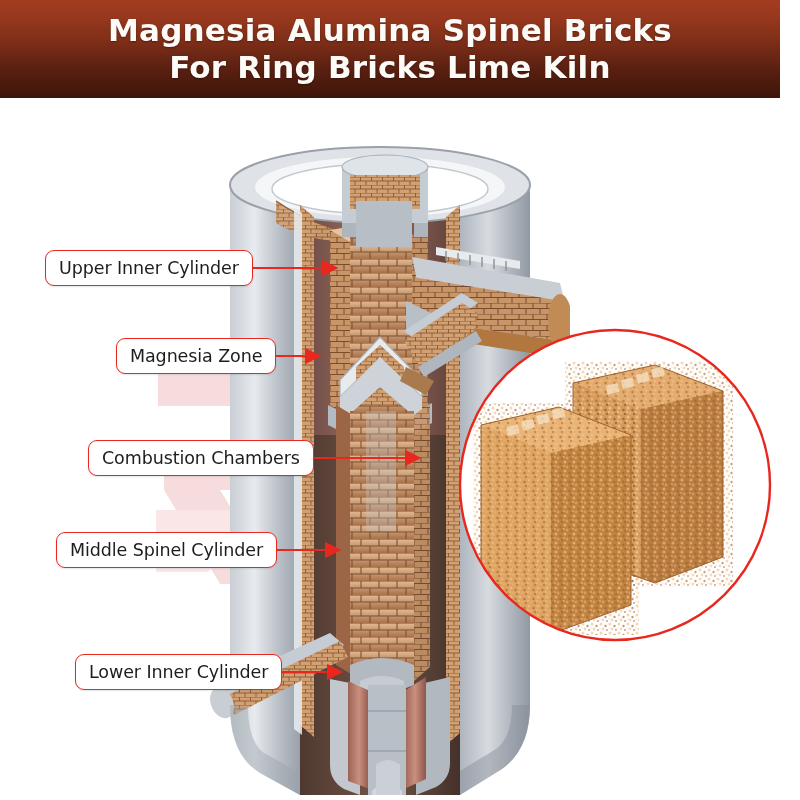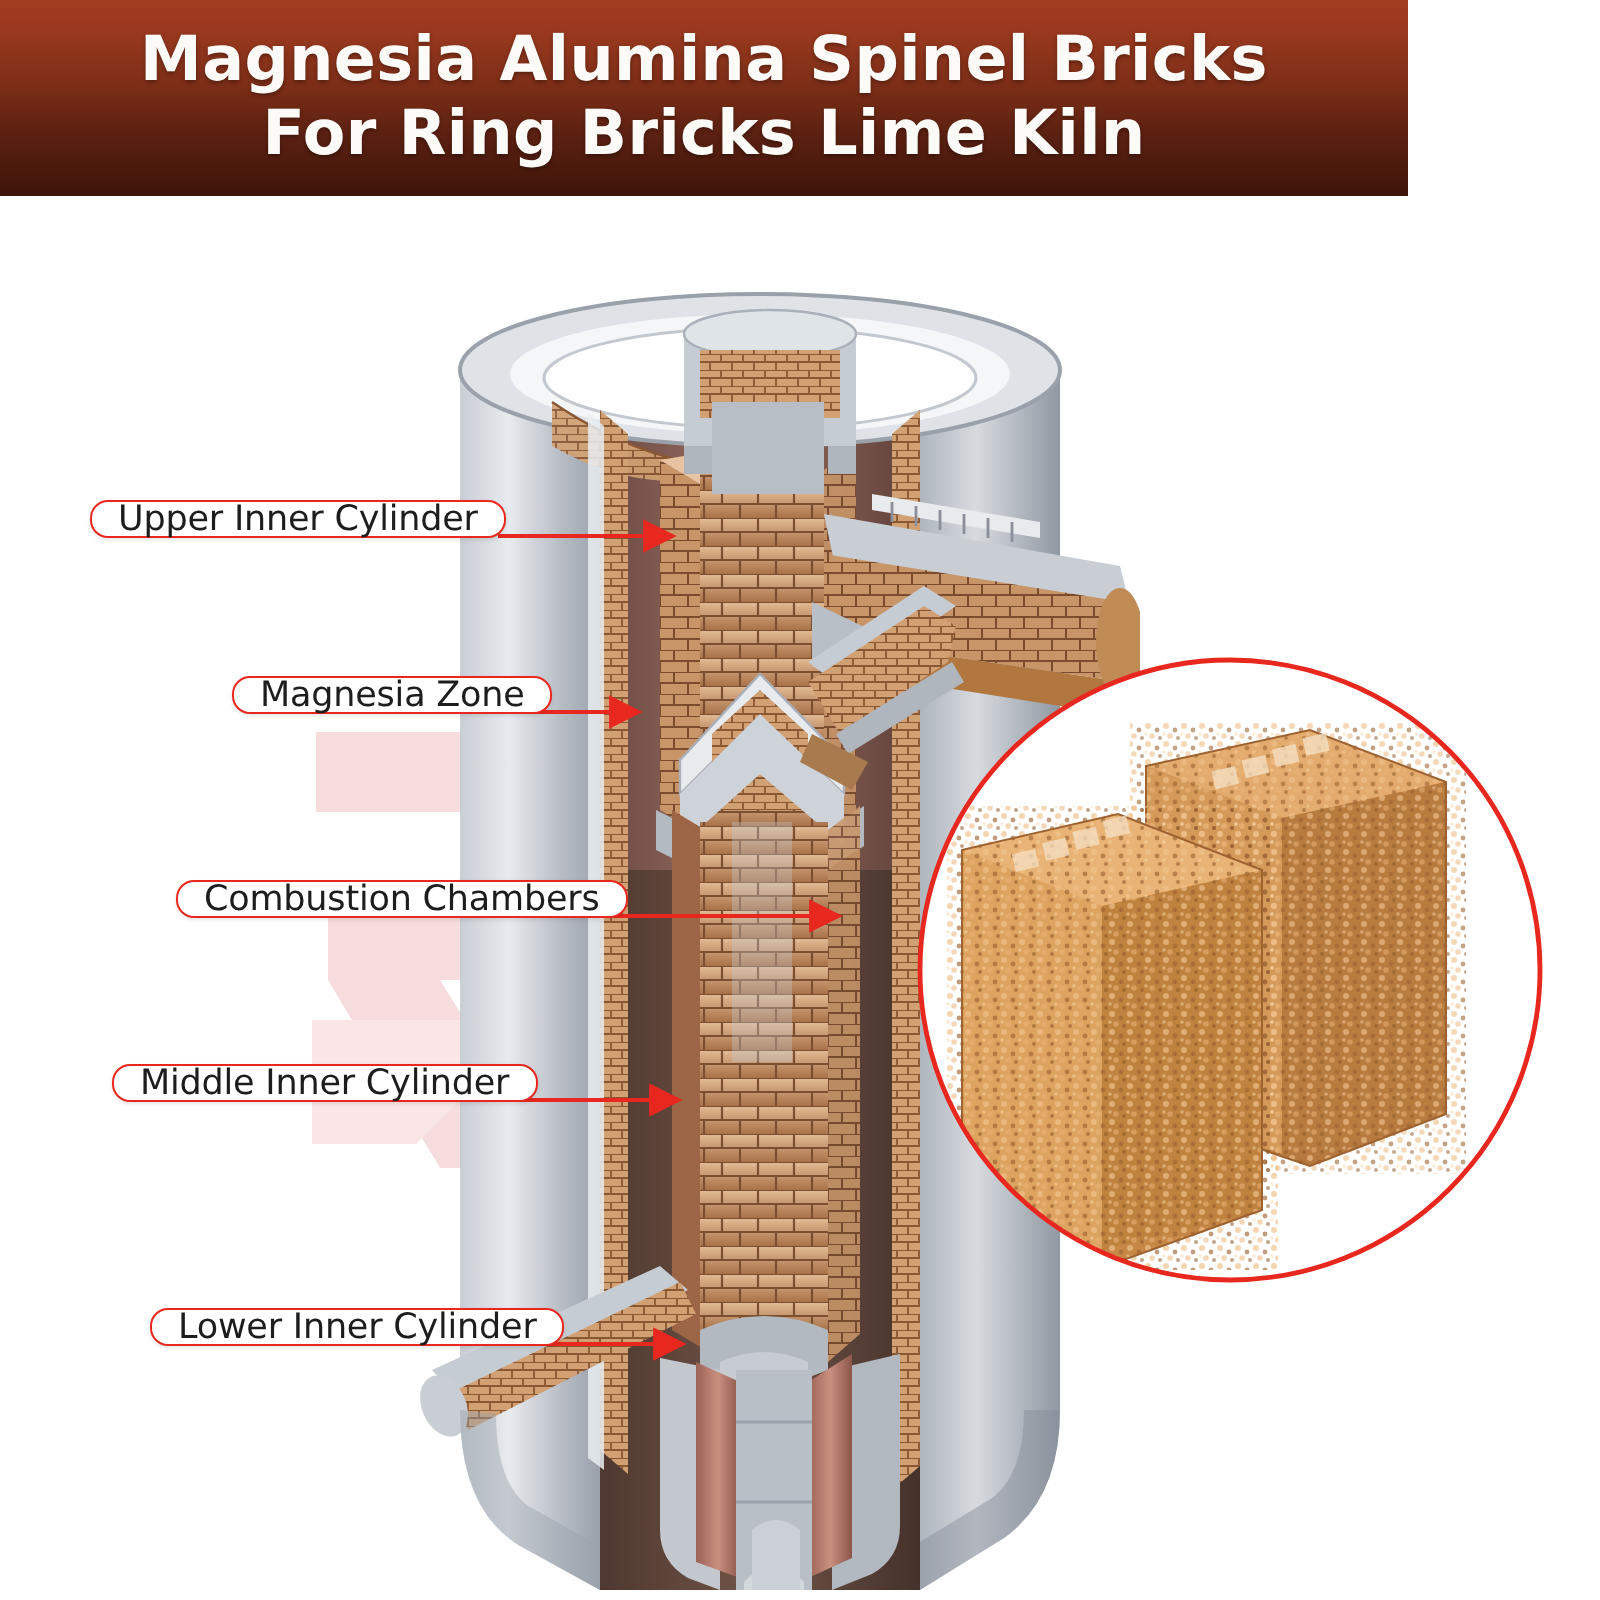--- a/index.html
+++ b/index.html
@@ -7,21 +7,21 @@
   body {
     font-family:"Liberation Sans", sans-serif;
     background:#ffffff;
     position:relative;
     overflow:hidden;
   }
   #stage { position:absolute; inset:0; width:800px; height:800px; background:#fff; }
 
   
   .header {
-    position:absolute; left:0; top:0; width:704px; height:98px;
+    position:absolute; left:0; top:0; width:780px; height:98px;
     background:linear-gradient(180deg,#a23c20 0%,#97381e 18%,#7b2d17 45%,#5a2011 70%,#3e1509 100%);
     display:flex; align-items:center; justify-content:center;
     text-align:center;
   }
   .header h1 {
     color:#fdfbf8;
     font-size:31px;
     line-height:1.18;
     font-weight:700;
     letter-spacing:.2px;
@@ -45,21 +45,21 @@
   .label {
     position:absolute;
     background:#ffffff;
     border:1.6px solid #e8281f;
     border-radius:9px;
     color:#1d1d1d;
     font-size:17.5px;
     font-family:"DejaVu Sans", sans-serif;
     letter-spacing:-.1px;
     display:flex; align-items:center; justify-content:center;
-    height:19px;
+    height:36px;
     padding:0 13px;
     white-space:nowrap;
     box-shadow:0 1px 2px rgba(0,0,0,.10);
     z-index:6;
   }
   .arrows { position:absolute; left:0; top:0; width:800px; height:800px; z-index:5; pointer-events:none; }
 </style>
 </head>
 <body>
 
@@ -340,19 +340,19 @@
   <div class="label" style="left:45px;  top:250px;">
     <span>Upper Inner Cylinder</span>
   </div>
   <div class="label" style="left:116px; top:338px;">
     <span>Magnesia Zone</span>
   </div>
   <div class="label" style="left:52px;  top:440px;margin-left:36px;">
     <span>Combustion Chambers</span>
   </div>
   <div class="label" style="left:56px;  top:532px;">
-    <span>Middle Inner Cylinder</span>
+    <span>Middle Spinel Cylinder</span>
   </div>
   <div class="label" style="left:75px;  top:654px;">
     <span>Lower Inner Cylinder</span>
   </div>
 
 </div>
 
 </body></html>

